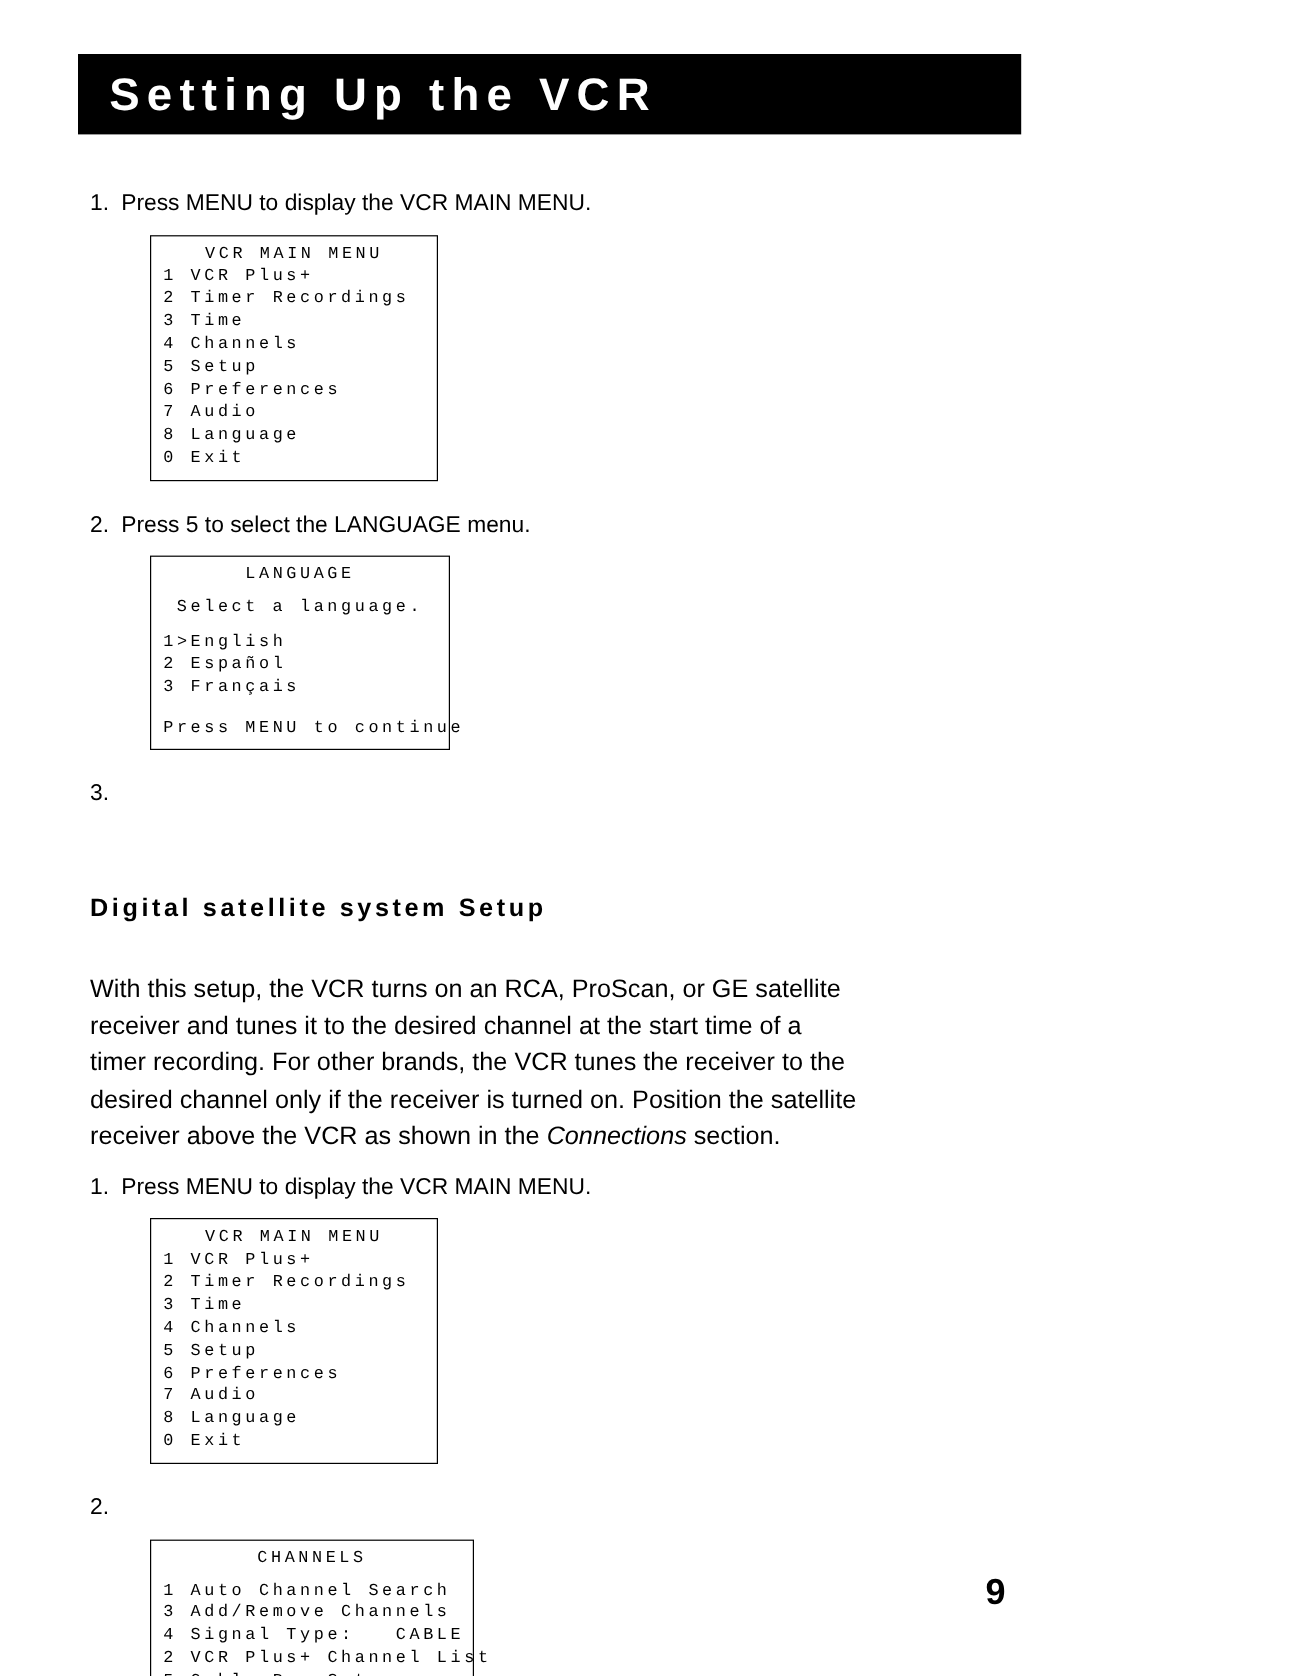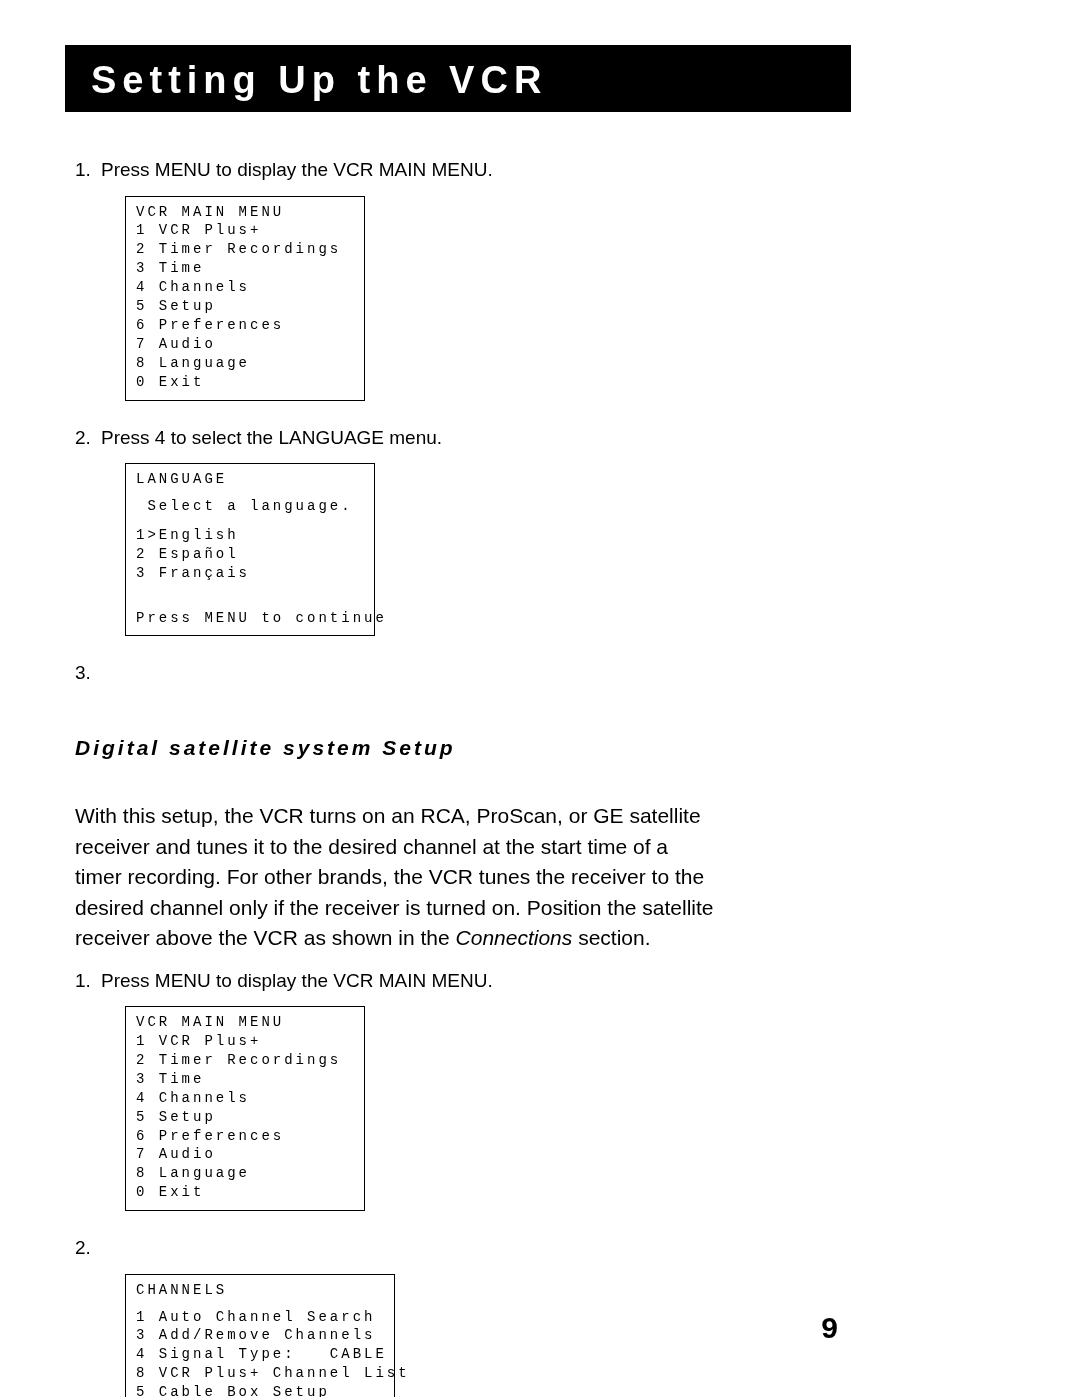--- a/index.html
+++ b/index.html
@@ -47,29 +47,28 @@
     font-family: "Courier New", monospace;
     font-size: 14px;
     letter-spacing: 3px;
     line-height: 1.35;
     padding: 6px 10px 8px 10px;
     margin: 12px 0 24px 50px;
     width: 240px;
     box-sizing: border-box;
   }
   .menu-box.lang { width: 250px; }
-  .menu-box .mb-title { }
+  .menu-box .mb-title { text-align: center; }
   .menu-box .row { white-space: pre; }
   .section-heading {
     font-weight: 700;
     font-size: 21px;
     letter-spacing: 3px;
-    margin-top: 46px;
+    margin-top: 66px;
     margin-bottom: 20px;
-    font-style: italic;
   }
   .para {
     font-size: 21px;
     line-height: 1.45;
     margin-bottom: 14px;
     margin-top: 39px;
   }
   .italic { font-style: italic; }
   .page-number {
     position: absolute;
@@ -101,30 +100,30 @@
       <div class="row">4 Channels</div>
       <div class="row">5 Setup</div>
       <div class="row">6 Preferences</div>
       <div class="row">7 Audio</div>
       <div class="row">8 Language</div>
       <div class="row">0 Exit</div>
     </div>
 
     <div class="step">
       <span class="num">2.</span>
-      <span>Press 4 to select the LANGUAGE menu.</span>
+      <span>Press 5 to select the LANGUAGE menu.</span>
     </div>
 
     <div class="menu-box lang">
       <div class="mb-title">LANGUAGE</div>
       <div class="row" style="margin-top:8px;text-align:center;">Select a language.</div>
       <div class="row" style="margin-top:10px;">1&gt;English</div>
       <div class="row">2 Español</div>
       <div class="row">3 Français</div>
-      <div class="row" style="margin-top:26px;">Press MENU to continue</div>
+      <div class="row" style="margin-top:15px;">Press MENU to continue</div>
     </div>
 
     <div class="step">
       <span class="num">3.</span>
     </div>
 
     <div class="section-heading">Digital satellite system Setup</div>
 
     <div class="para">
       <span>With this setup, the VCR turns on an RCA, ProScan, or GE satellite receiver and tunes it to the desired channel at the start time of a timer recording. For other brands, the VCR tunes the receiver to the desired channel only if the receiver is turned on. Position the satellite receiver above the VCR as shown in the </span><span class="italic">Connections</span><span> section.</span>
@@ -150,21 +149,21 @@
 
     <div class="step">
       <span class="num">2.</span>
     </div>
 
     <div class="menu-box" style="width:270px;">
       <div class="mb-title">CHANNELS</div>
       <div class="row" style="margin-top:8px;">1 Auto Channel Search</div>
       <div class="row">3 Add/Remove Channels</div>
       <div class="row">4 Signal Type:   CABLE</div>
-      <div class="row">8 VCR Plus+ Channel List</div>
+      <div class="row">2 VCR Plus+ Channel List</div>
       <div class="row">5 Cable Box Setup</div>
       <div class="row">6 DSS Setup</div>
       <div class="row" style="margin-top:10px;">0 Exit</div>
     </div>
 
   </div>
 
   <div class="page-number">9</div>
 </div>
 

